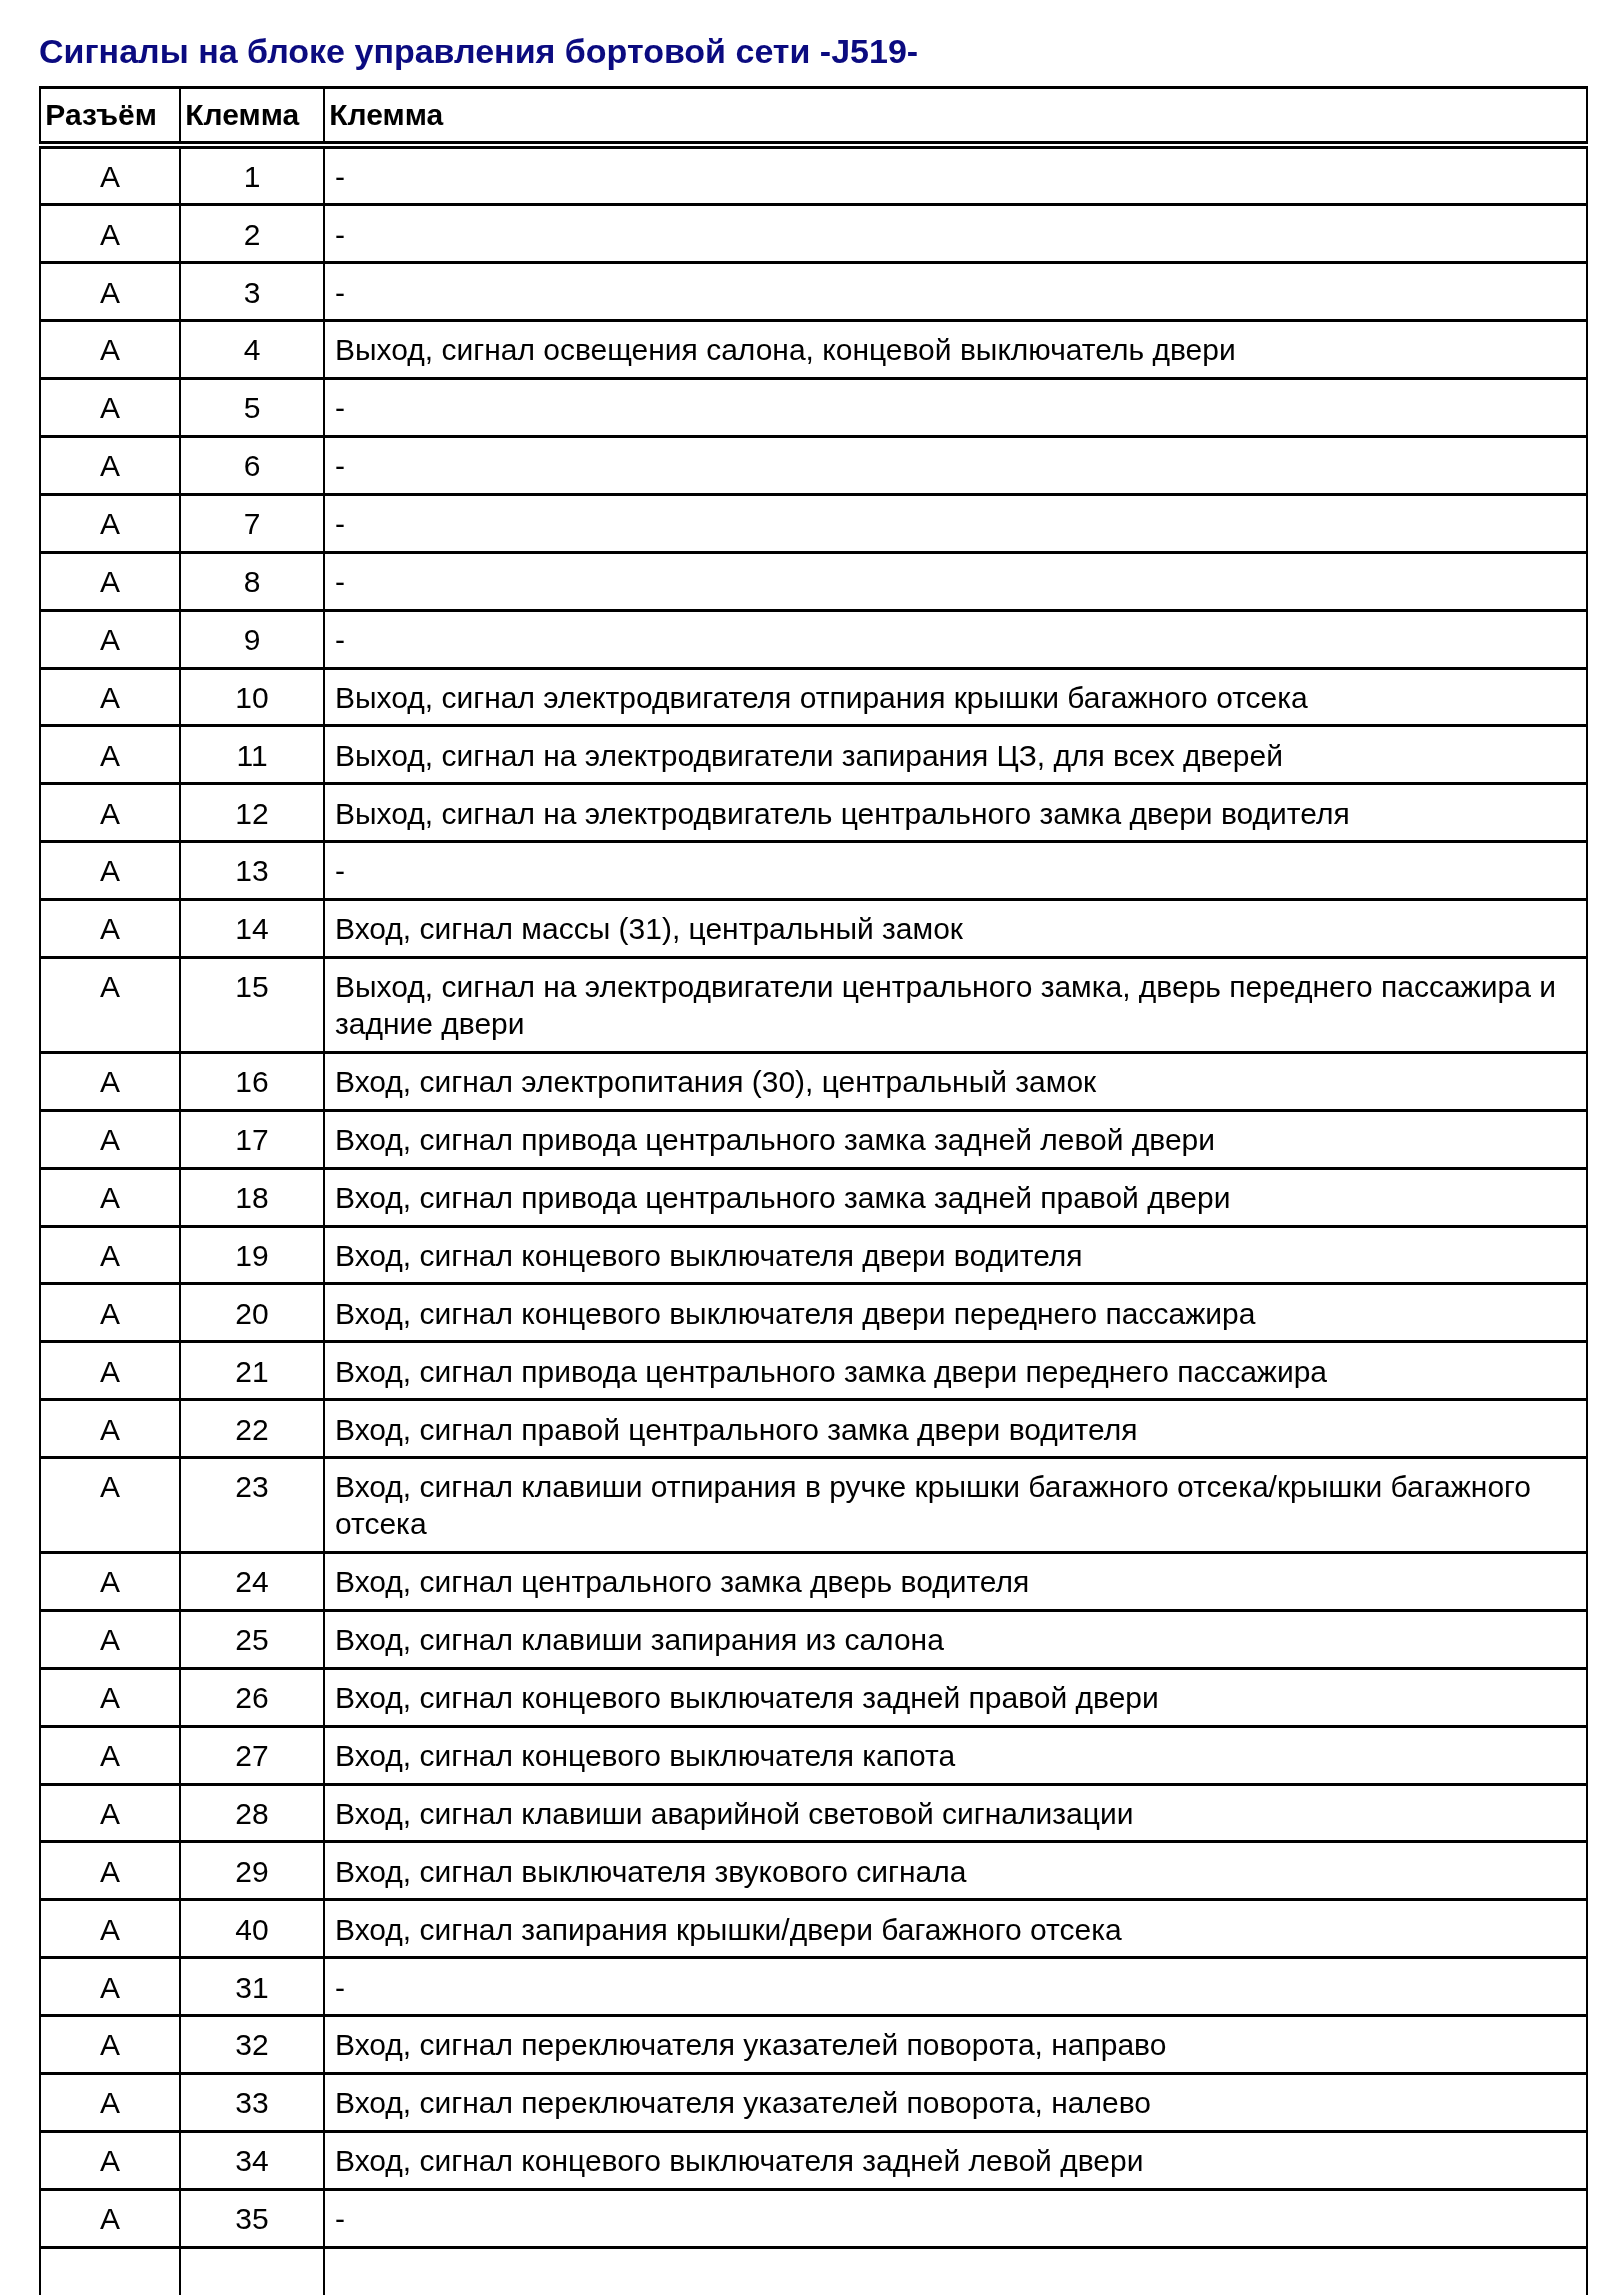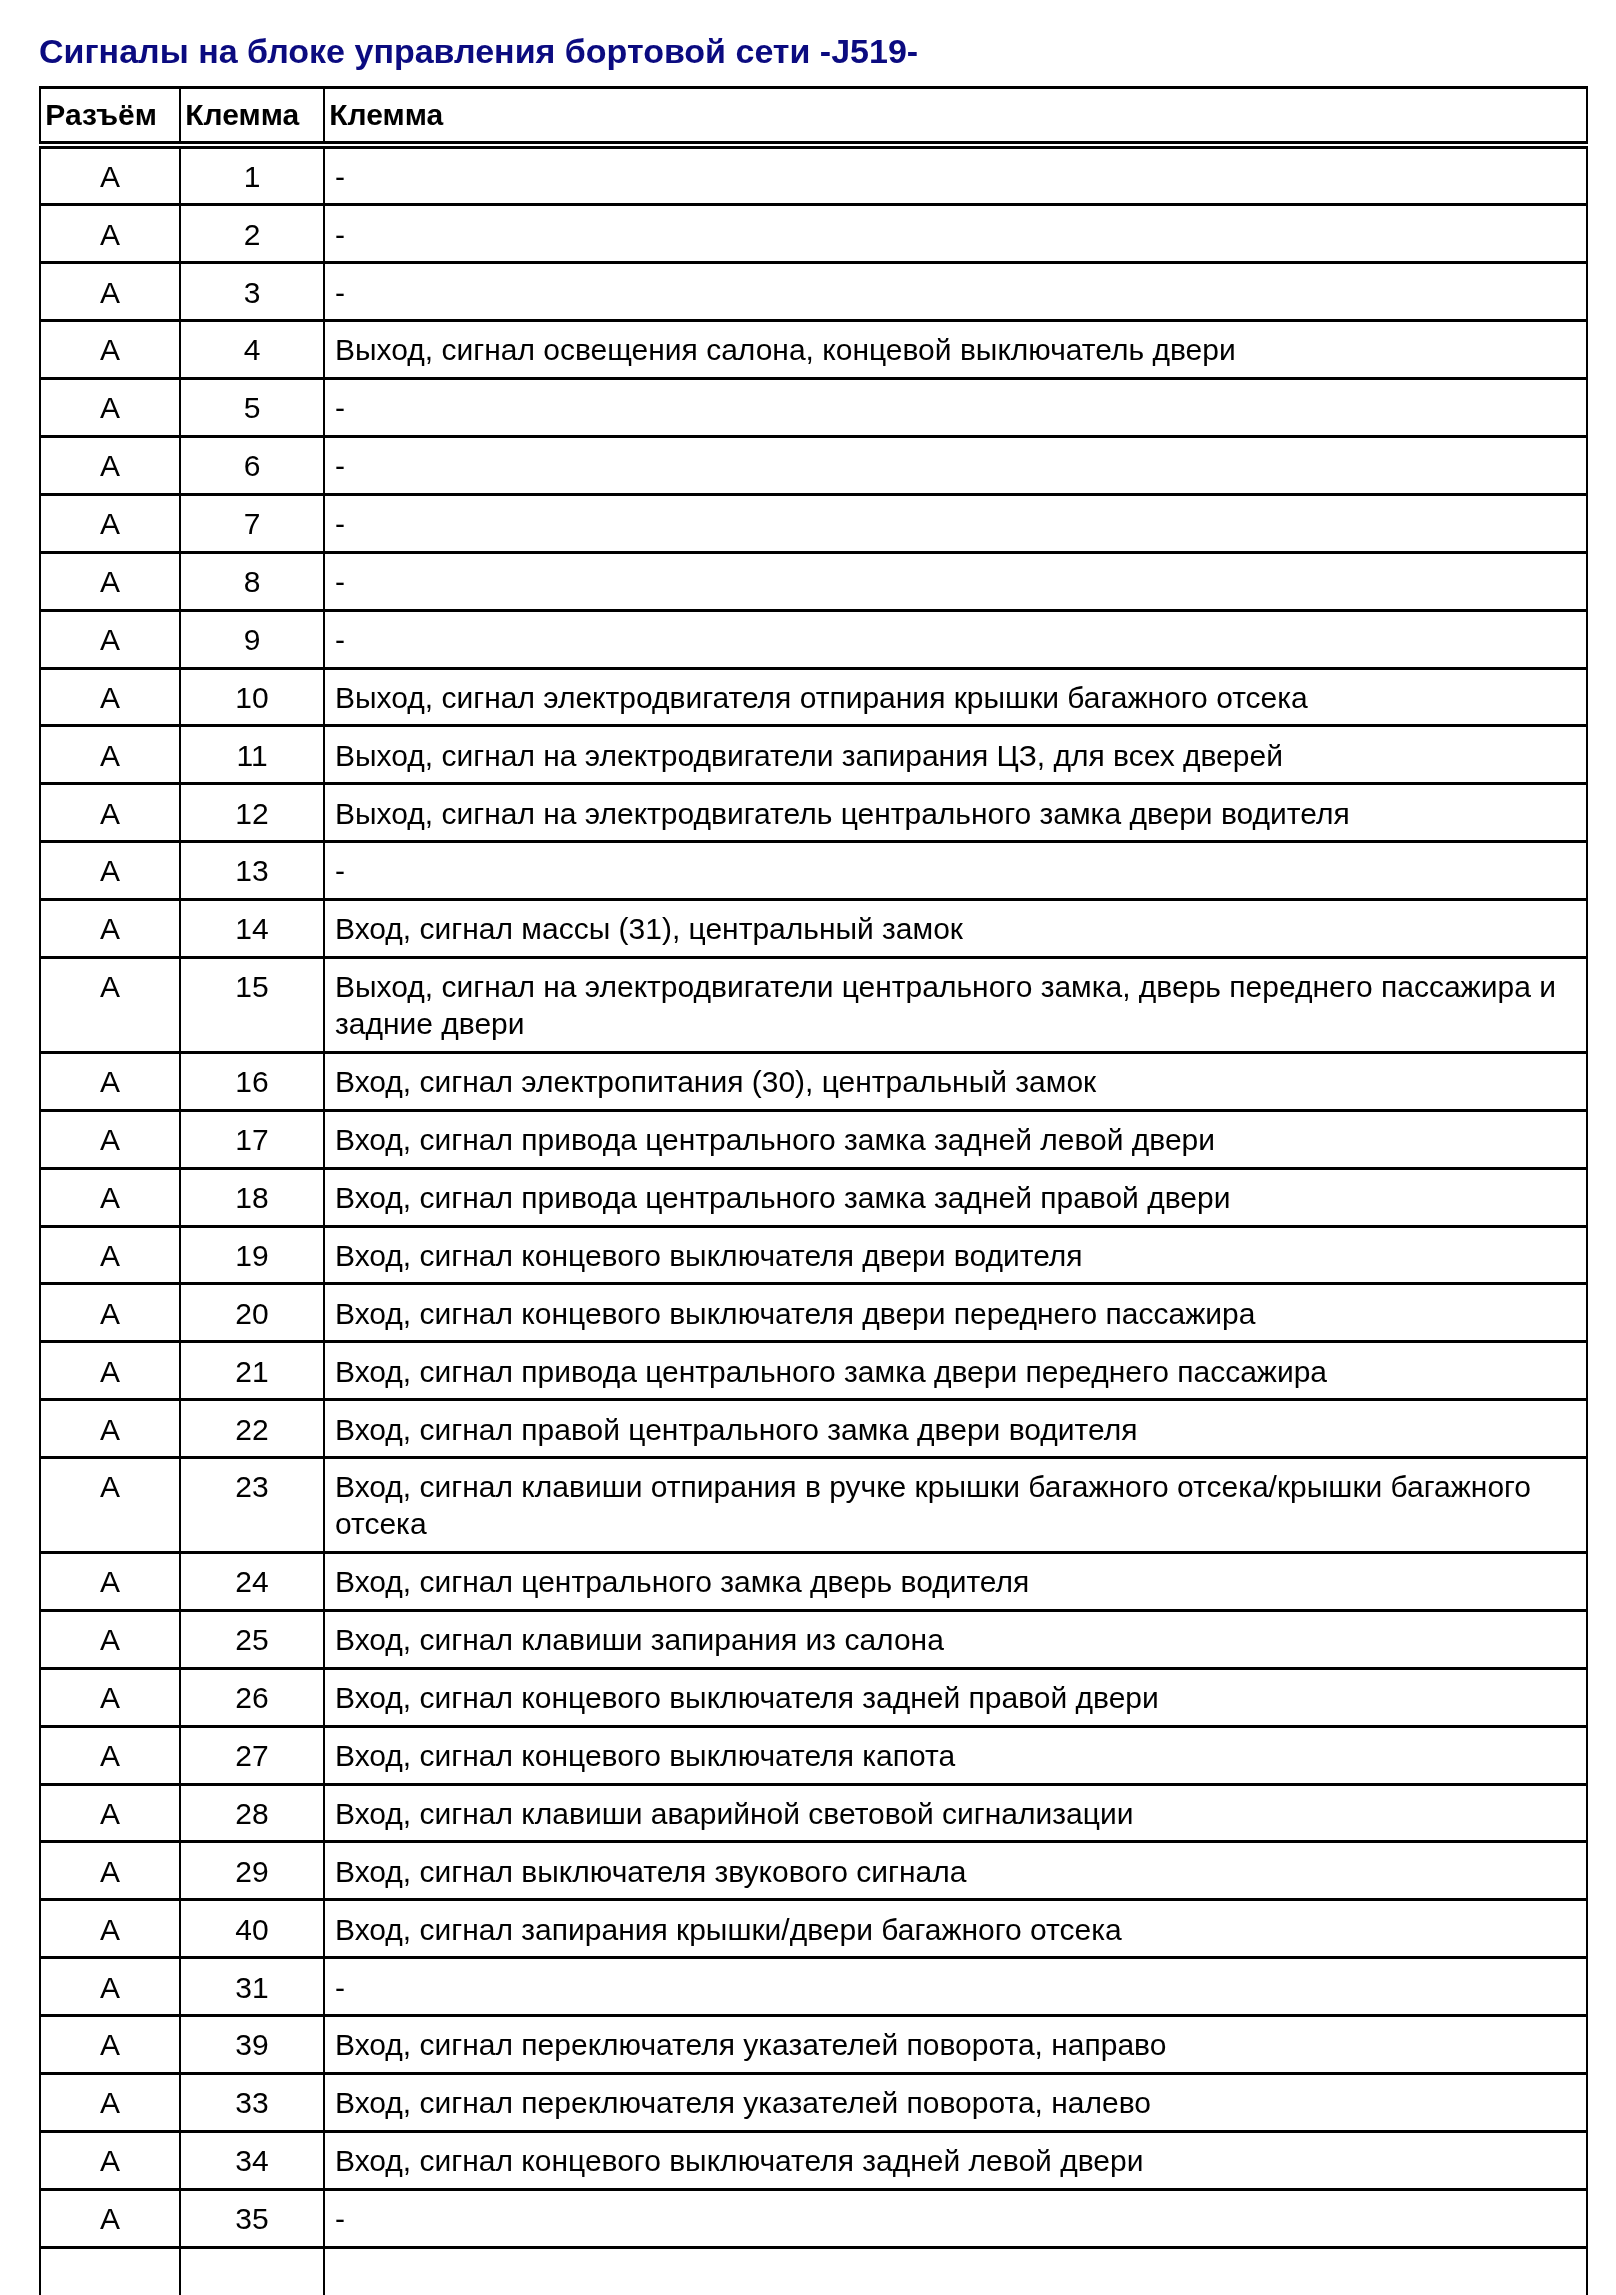--- a/index.html
+++ b/index.html
@@ -242,21 +242,21 @@
         <td class="pin">40</td>
         <td class="term">Вход, сигнал запирания крышки/двери багажного отсека</td>
       </tr>
       <tr class="body-row">
         <td class="conn">A</td>
         <td class="pin">31</td>
         <td class="term">-</td>
       </tr>
       <tr class="body-row">
         <td class="conn">A</td>
-        <td class="pin">39</td>
+        <td class="pin">32</td>
         <td class="term">Вход, сигнал переключателя указателей поворота, направо</td>
       </tr>
       <tr class="body-row">
         <td class="conn">A</td>
         <td class="pin">33</td>
         <td class="term">Вход, сигнал переключателя указателей поворота, налево</td>
       </tr>
       <tr class="body-row">
         <td class="conn">A</td>
         <td class="pin">34</td>

